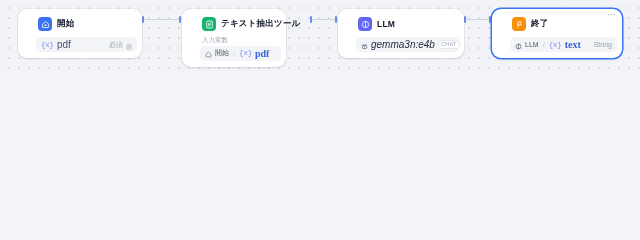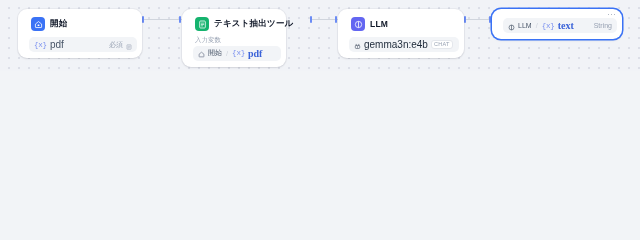--- a/index.html
+++ b/index.html
@@ -42,21 +42,21 @@
     border-radius: 1px;
   }
 
   
   .node {
     position: absolute;
     top: 9px;
     background: #ffffff;
     border-radius: 9px;
     box-shadow: 0 1px 2px rgba(16,24,40,0.10), 0 0 0 1px rgba(16,24,40,0.04);
-    padding: 5px 5px 6px 11px;
+    padding: 5px 5px 6px 18px;
     box-sizing: border-box;
   }
   .node.selected {
     box-shadow: 0 0 0 1.5px #3a72f5, 0 1px 3px rgba(16,24,40,0.14);
   }
 
   .node-header {
     display: flex;
     align-items: center;
     gap: 5px;
@@ -276,32 +276,40 @@
     <div class="node-body">
       <div class="row">
         <span class="row-left">
           <span class="mini-ico">
             <svg width="7" height="7" viewBox="0 0 16 16" fill="none">
               <rect x="3" y="5.5" width="10" height="7" rx="2" stroke="#344054" stroke-width="1.3"></rect>
               <path d="M5 5.5V3M11 5.5V3" stroke="#344054" stroke-width="1.3" stroke-linecap="round"></path>
               <path d="M8 8v2" stroke="#344054" stroke-width="1.2" stroke-linecap="round"></path>
             </svg>
           </span>
-          <span class="var-name" style="color:#1d2939;">gemma3n:e4b</span>
+          <span class="var-name" style="color:#1d2939;font-style:italic;">gemma3n:e4b</span>
           <span class="tag">CHAT</span>
         </span>
       </div>
     </div>
   </div>
 
   <div class="node selected" id="node-end">
     <div class="more-btn">
       <i></i>
         <i></i>
         <i></i>
+    </div>
+    <div class="node-header">
+      <span class="node-icon" style="background:#f79009;">
+        <svg width="9" height="9" viewBox="0 0 16 16" fill="none">
+          <path d="M5 13V3.4h6.2L9.4 6.1l1.8 2.7H5" stroke="#ffffff" stroke-width="1.4" stroke-linejoin="round" stroke-linecap="round"></path>
+        </svg>
+      </span>
+      <span class="node-title">終了</span>
     </div>
     <div class="node-body">
       <div class="row">
         <span class="row-left">
           <span class="mini-ico">
             <svg width="7" height="7" viewBox="0 0 16 16" fill="none">
               <circle cx="8" cy="8" r="5.6" stroke="#475467" stroke-width="1.5"></circle>
               <path d="M8 2.4v11.2" stroke="#475467" stroke-width="1.5"></path>
             </svg>
           </span>

